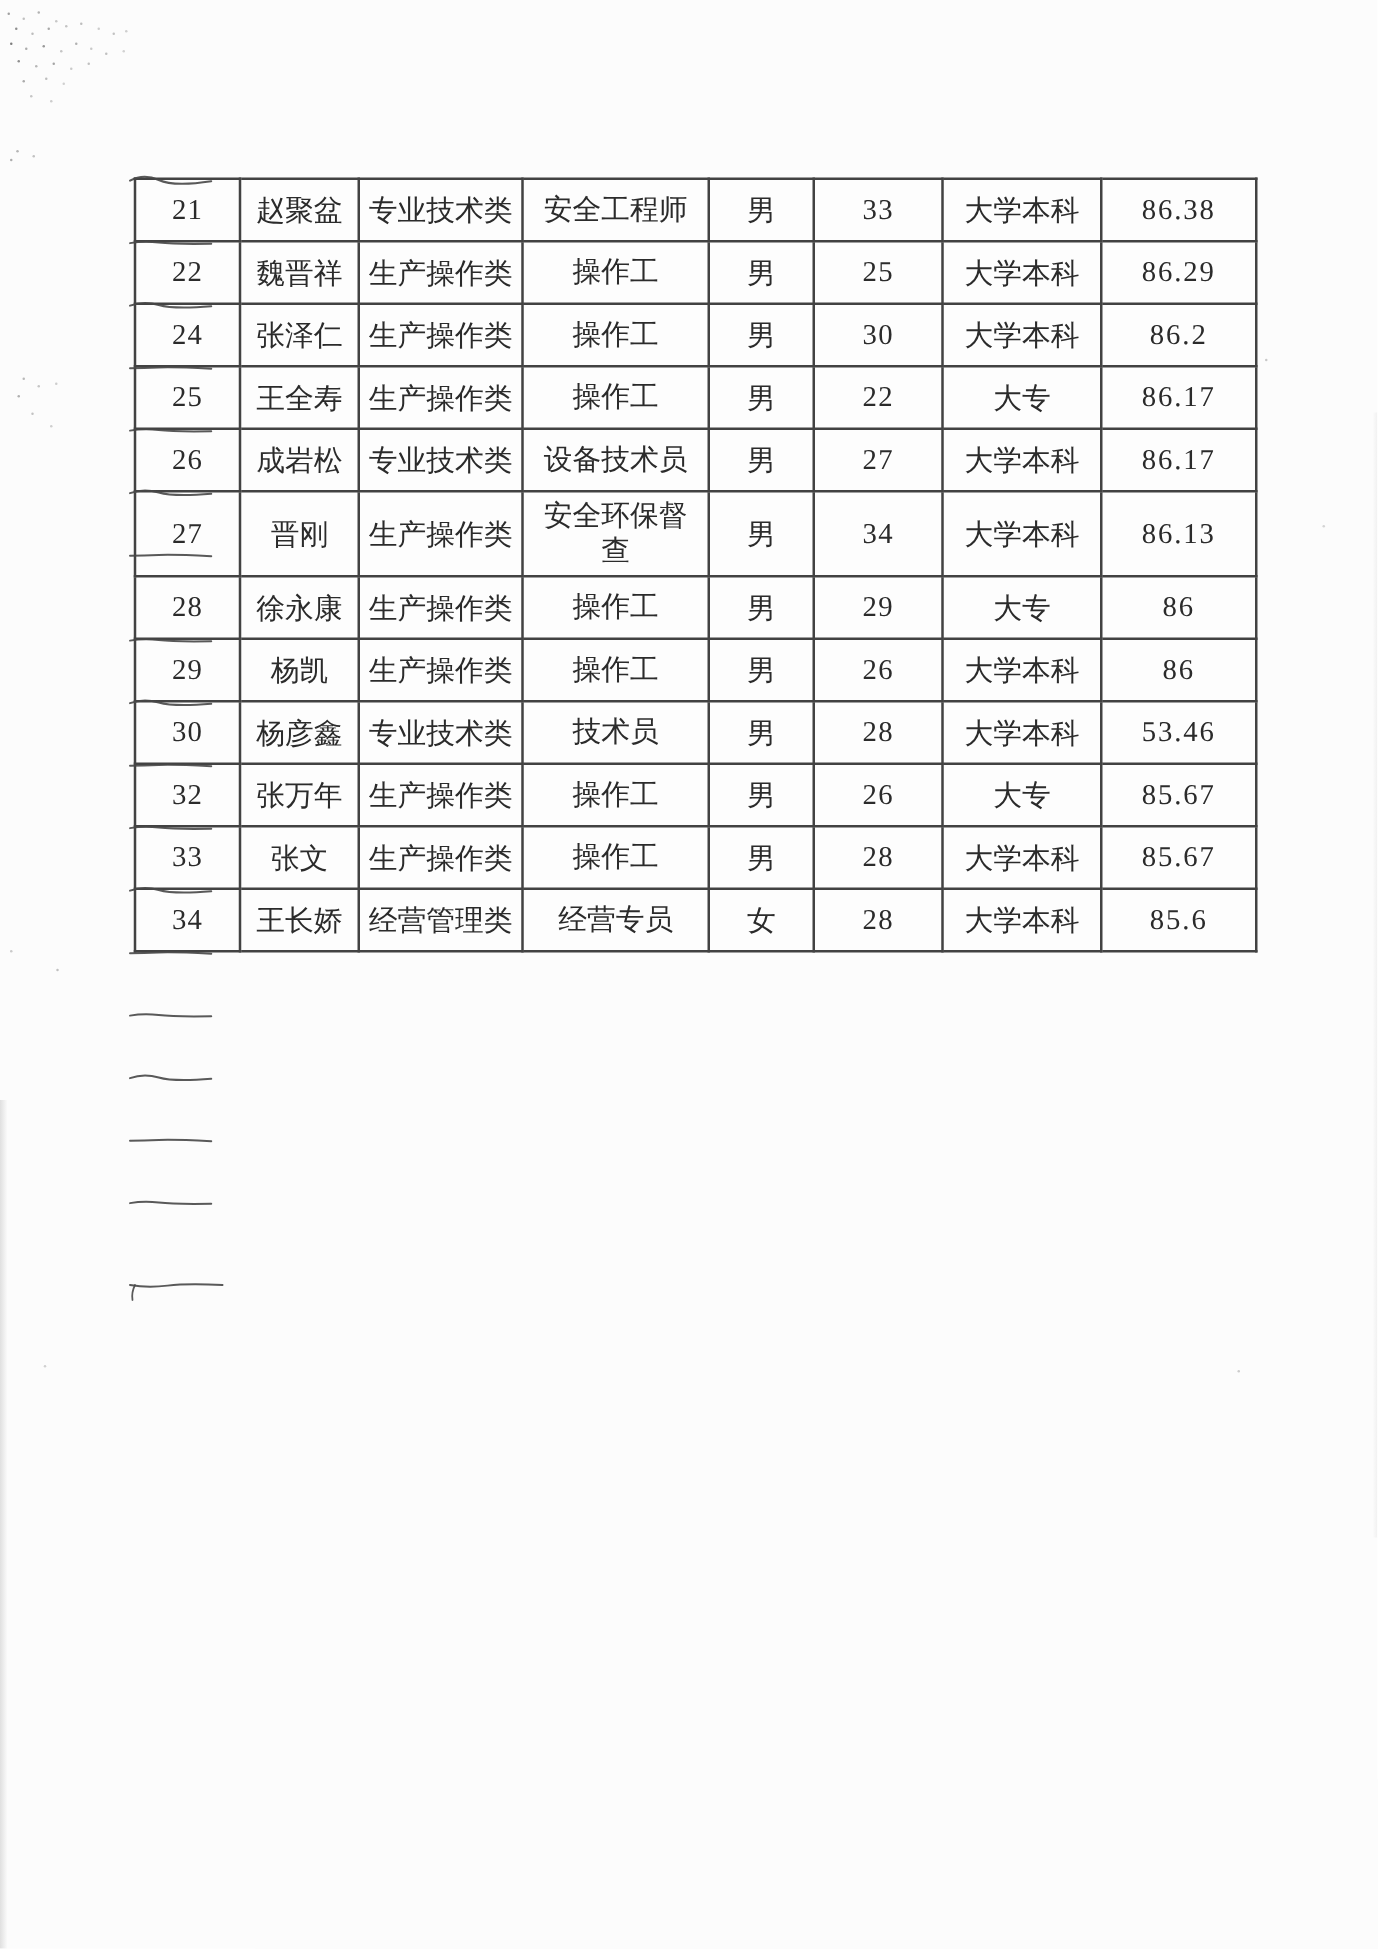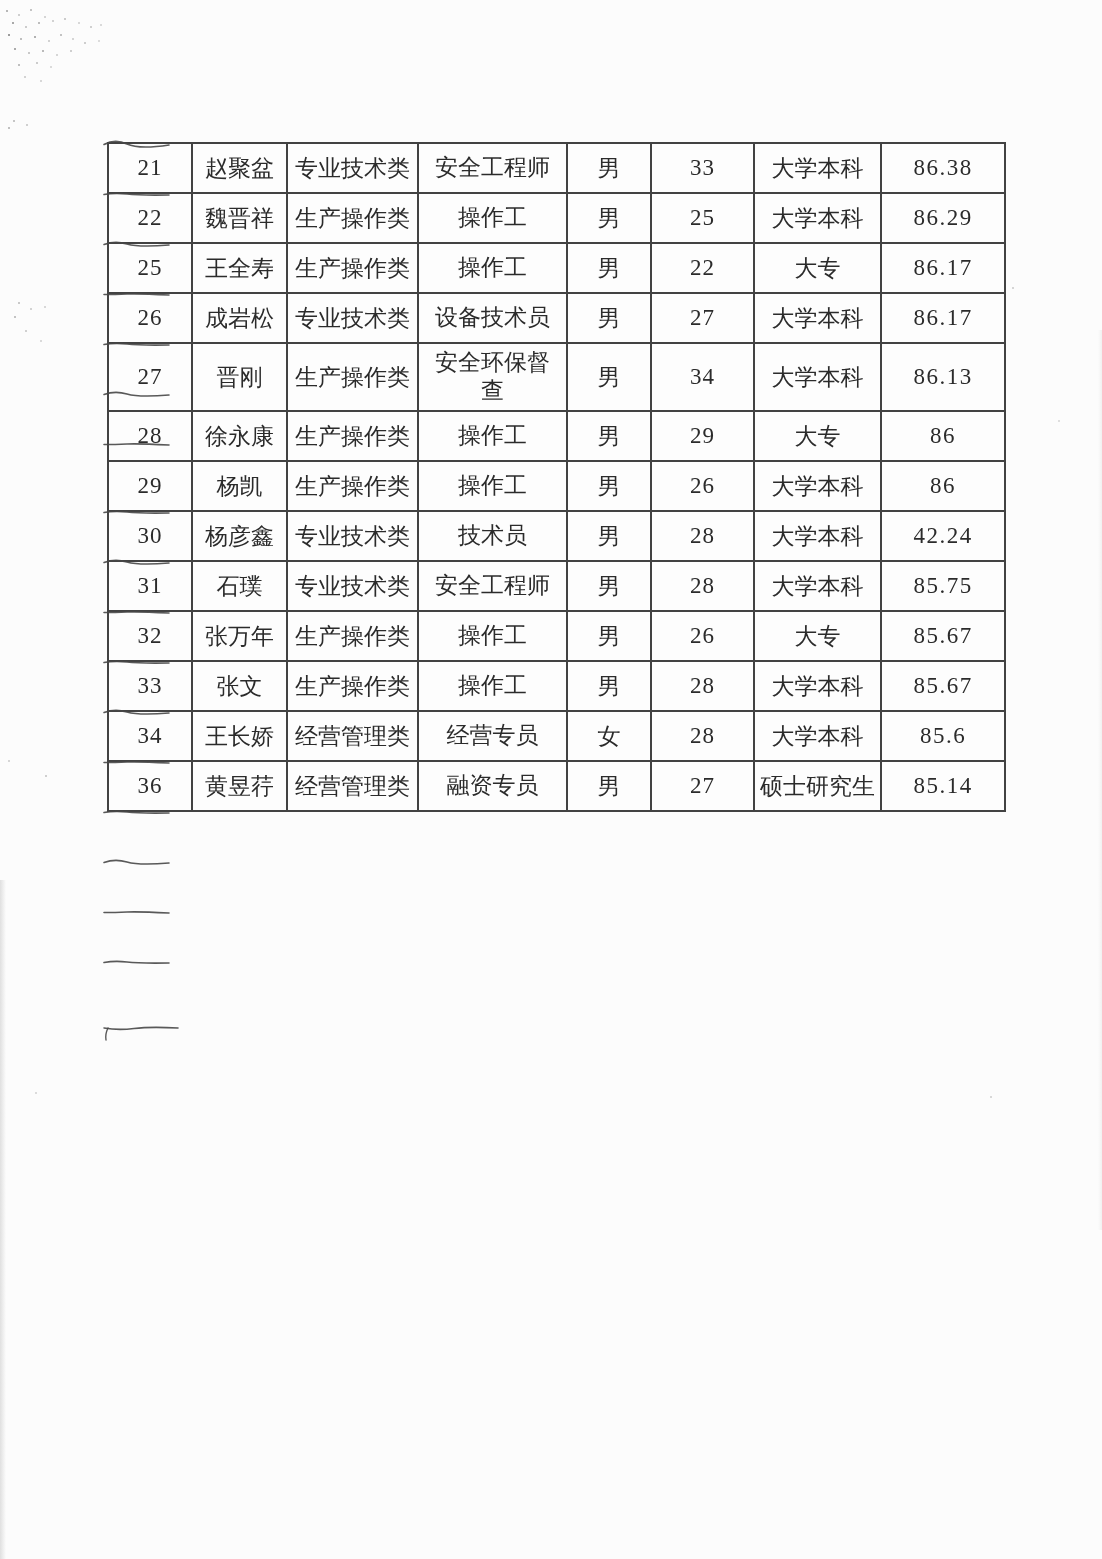--- a/index.html
+++ b/index.html
@@ -115,20 +115,30 @@
     <td class="c-rank">22</td>
     <td class="c-name">魏晋祥</td>
     <td class="c-cat">生产操作类</td>
     <td class="c-pos">操作工</td>
     <td class="c-gender">男</td>
     <td class="c-age">25</td>
     <td class="c-edu">大学本科</td>
     <td class="c-score">86.29</td>
   </tr>
         <tr>
+    <td class="c-rank">24</td>
+    <td class="c-name">张泽仁</td>
+    <td class="c-cat">生产操作类</td>
+    <td class="c-pos">操作工</td>
+    <td class="c-gender">男</td>
+    <td class="c-age">30</td>
+    <td class="c-edu">大学本科</td>
+    <td class="c-score">86.2</td>
+  </tr>
+        <tr>
     <td class="c-rank">25</td>
     <td class="c-name">王全寿</td>
     <td class="c-cat">生产操作类</td>
     <td class="c-pos">操作工</td>
     <td class="c-gender">男</td>
     <td class="c-age">22</td>
     <td class="c-edu">大专</td>
     <td class="c-score">86.17</td>
   </tr>
         <tr>
@@ -173,31 +183,21 @@
     <td class="c-score">86</td>
   </tr>
         <tr>
     <td class="c-rank">30</td>
     <td class="c-name">杨彦鑫</td>
     <td class="c-cat">专业技术类</td>
     <td class="c-pos">技术员</td>
     <td class="c-gender">男</td>
     <td class="c-age">28</td>
     <td class="c-edu">大学本科</td>
-    <td class="c-score">42.24</td>
-  </tr>
-        <tr>
-    <td class="c-rank">31</td>
-    <td class="c-name">石璞</td>
-    <td class="c-cat">专业技术类</td>
-    <td class="c-pos">安全工程师</td>
-    <td class="c-gender">男</td>
-    <td class="c-age">28</td>
-    <td class="c-edu">大学本科</td>
-    <td class="c-score">85.75</td>
+    <td class="c-score">53.46</td>
   </tr>
         <tr>
     <td class="c-rank">32</td>
     <td class="c-name">张万年</td>
     <td class="c-cat">生产操作类</td>
     <td class="c-pos">操作工</td>
     <td class="c-gender">男</td>
     <td class="c-age">26</td>
     <td class="c-edu">大专</td>
     <td class="c-score">85.67</td>
@@ -214,30 +214,20 @@
   </tr>
         <tr>
     <td class="c-rank">34</td>
     <td class="c-name">王长娇</td>
     <td class="c-cat">经营管理类</td>
     <td class="c-pos">经营专员</td>
     <td class="c-gender">女</td>
     <td class="c-age">28</td>
     <td class="c-edu">大学本科</td>
     <td class="c-score">85.6</td>
-  </tr>
-        <tr>
-    <td class="c-rank">36</td>
-    <td class="c-name">黄昱荇</td>
-    <td class="c-cat">经营管理类</td>
-    <td class="c-pos">融资专员</td>
-    <td class="c-gender">男</td>
-    <td class="c-age">27</td>
-    <td class="c-edu">硕士研究生</td>
-    <td class="c-score">85.14</td>
   </tr>
       </tbody>
   </table>
 
   <svg class="artifacts" id="artifact-svg" viewBox="0 0 1102 1559" xmlns="http://www.w3.org/2000/svg">
       <path d="M 104 144.5 q 11 -6 23 -0.5 t 42 1" fill="none" stroke="#474747" stroke-width="1.6" stroke-linecap="round" opacity="0.9"></path>
       <path d="M 104 194.5 q 11 -2 23 -0.5 t 42 1" fill="none" stroke="#474747" stroke-width="1.6" stroke-linecap="round" opacity="0.9"></path>
       <path d="M 104 244.5 q 11 -4 23 -0.5 t 42 1" fill="none" stroke="#474747" stroke-width="1.6" stroke-linecap="round" opacity="0.9"></path>
       <path d="M 104 294.5 q 11 0 23 -0.5 t 42 1" fill="none" stroke="#474747" stroke-width="1.6" stroke-linecap="round" opacity="0.9"></path>
       <path d="M 104 344.5 q 11 -2 23 -0.5 t 42 1" fill="none" stroke="#474747" stroke-width="1.6" stroke-linecap="round" opacity="0.9"></path>

